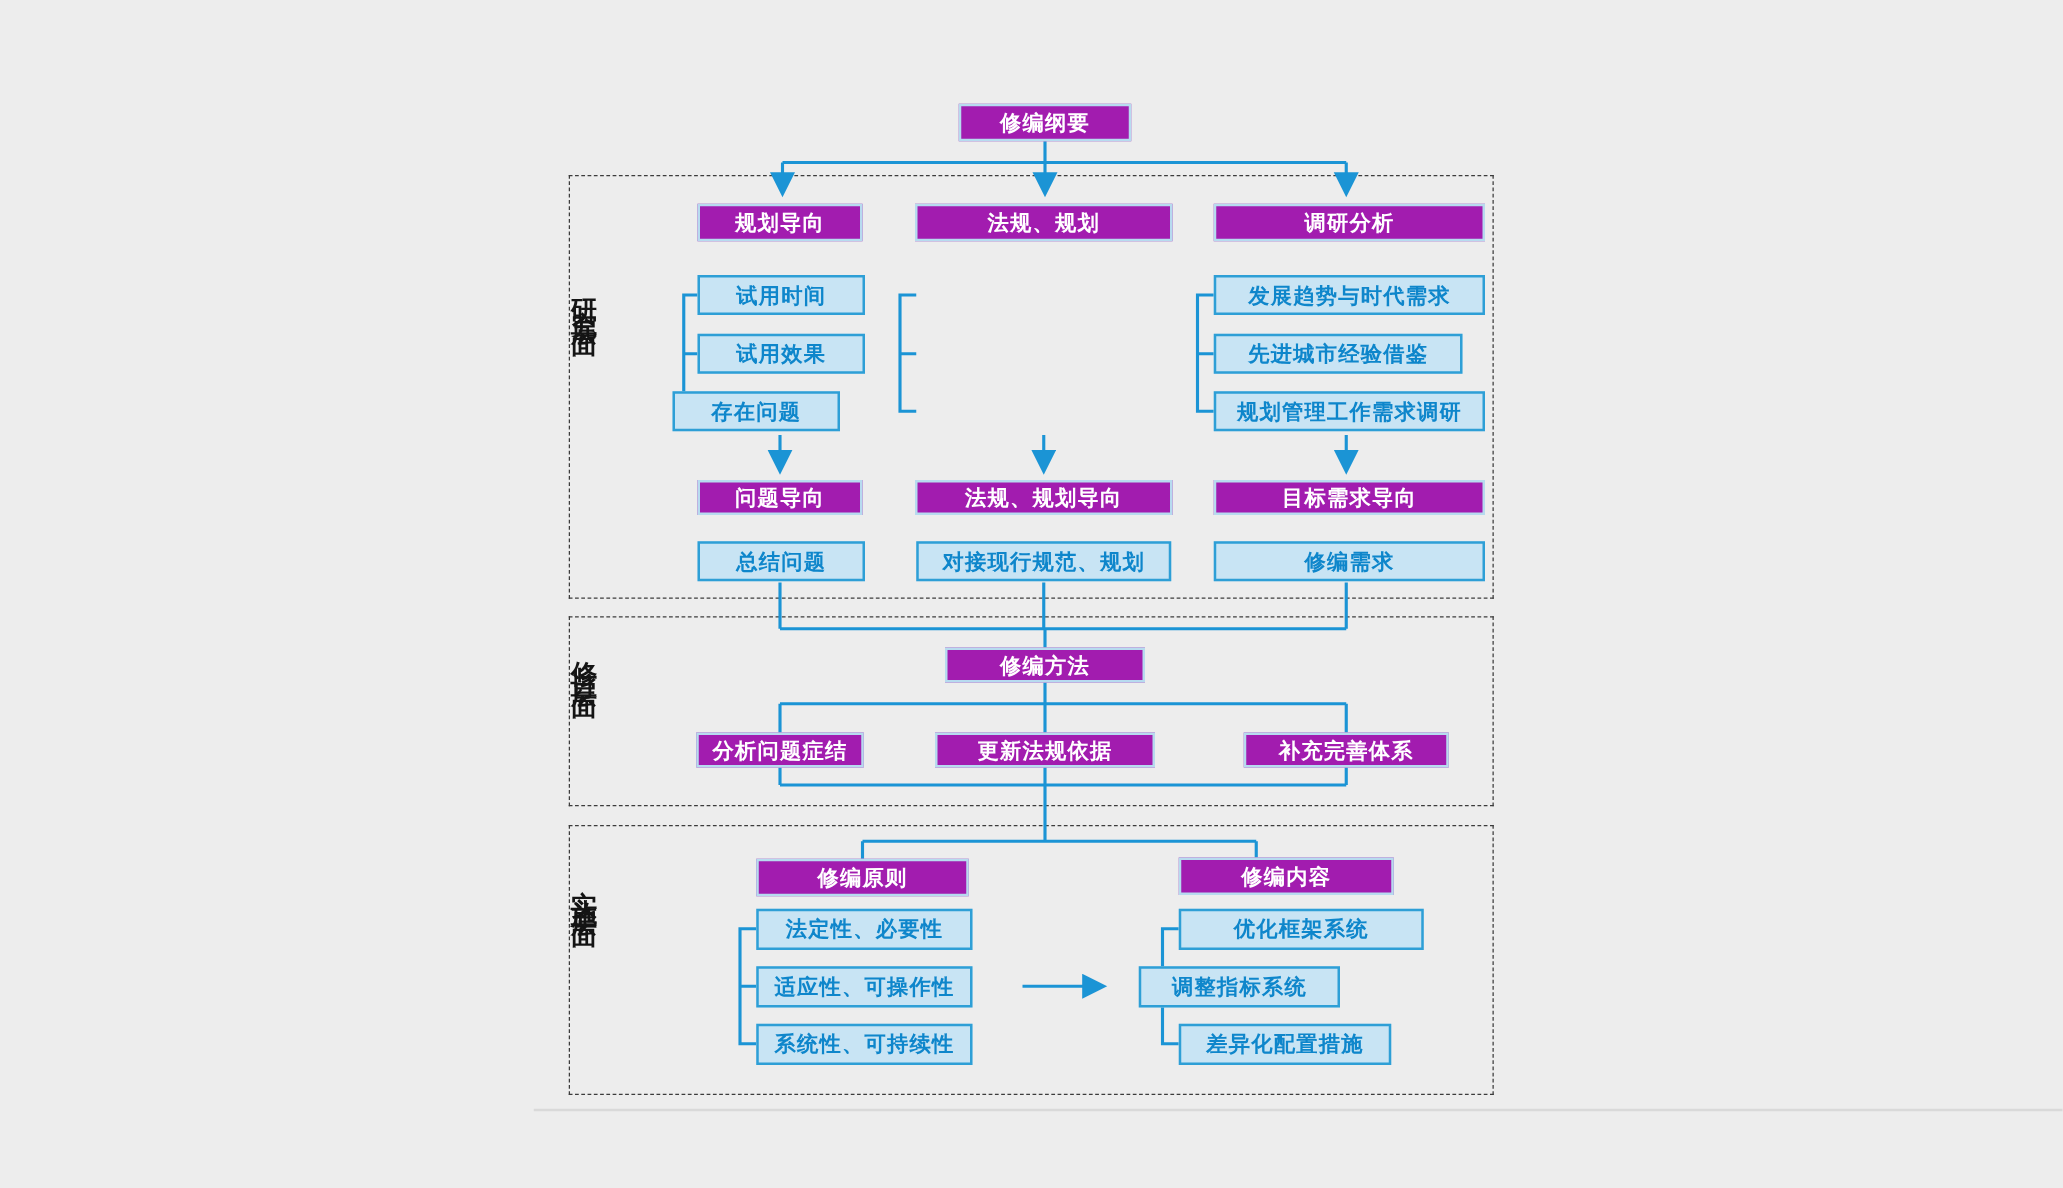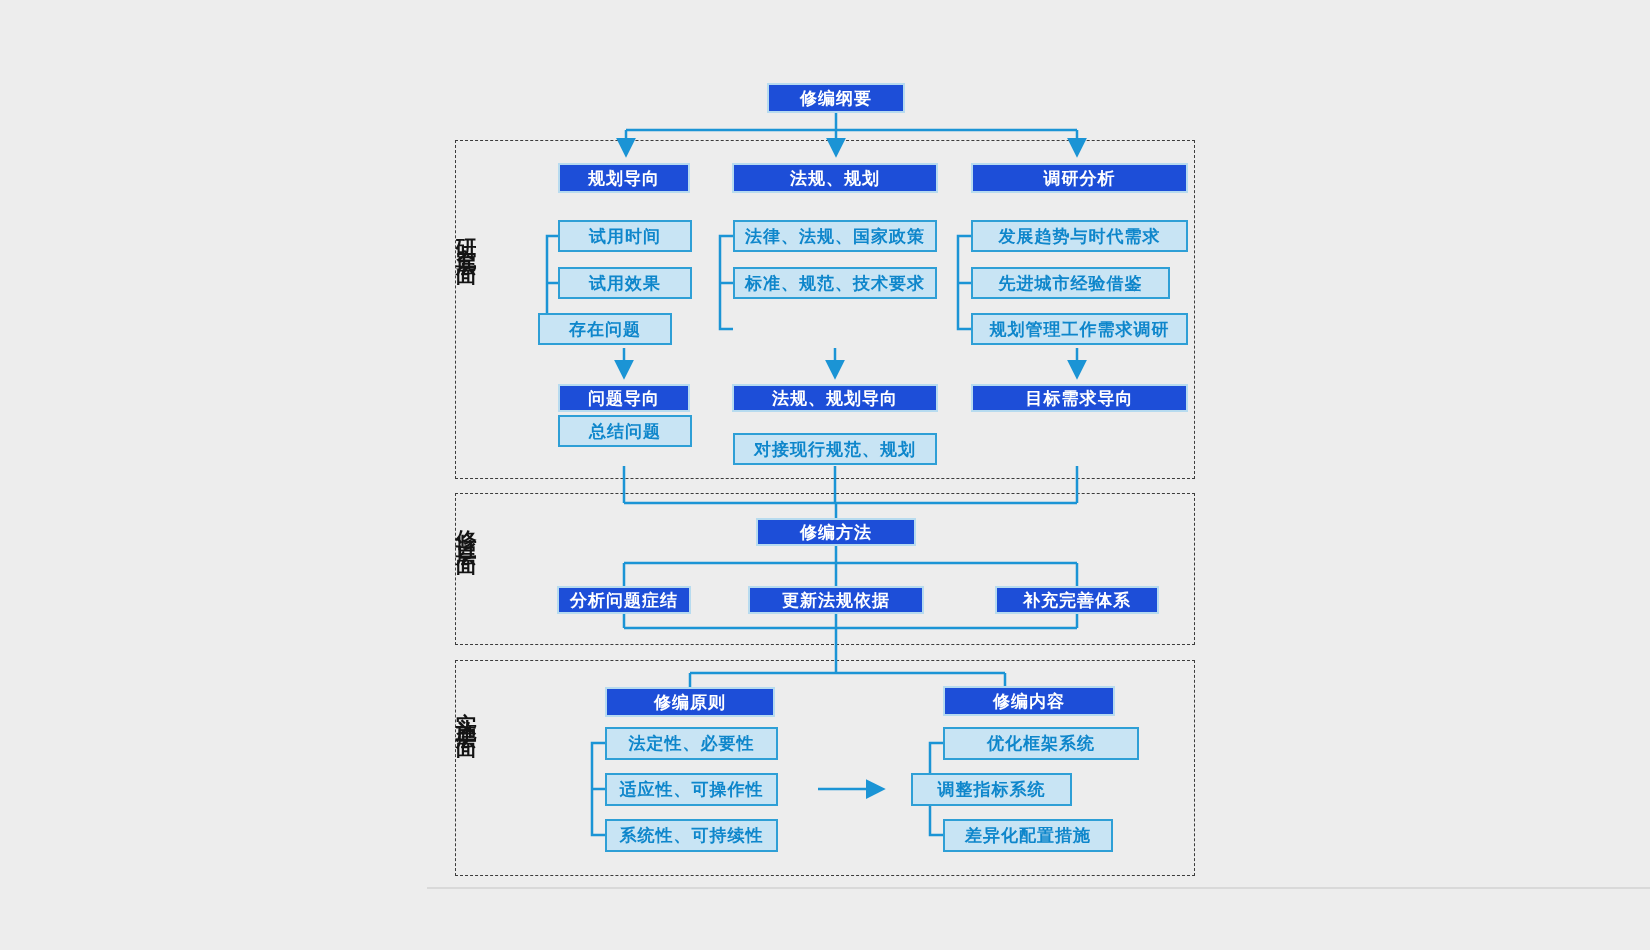--- a/index.html
+++ b/index.html
@@ -21,21 +21,21 @@
     position:absolute;
     display:flex;align-items:center;justify-content:center;
     font-weight:700;
     font-size:17px;
     letter-spacing:1px;
     box-sizing:border-box;
     z-index:2;
     white-space:nowrap;
   }
   .dark{
-    background:#1d4ed8;
+    background:#a21caf;
     color:#ffffff;
     border:2px solid #b7dbef;
   }
   .light{
     background:#c8e4f4;
     color:#0e86cb;
     border:2px solid #2e9fd6;
     text-align:right;
   }
   .vlabel{
@@ -103,33 +103,32 @@
   <div class="vlabel" style="left:452px;top:512px">修订层面</div>
   <div class="vlabel" style="left:452px;top:695px">实施层面</div>
 
   <div class="box dark" style="left:767px;top:83px;width:138px;height:30px">修编纲要</div>
 
   <div class="box dark" style="left:558px;top:163px;width:132px;height:30px">规划导向</div>
   <div class="box light" style="left:558px;top:220px;width:134px;height:32px">试用时间</div>
   <div class="box light" style="left:558px;top:267px;width:134px;height:32px">试用效果</div>
   <div class="box light" style="left:538px;top:313px;width:134px;height:32px">存在问题</div>
   <div class="box dark" style="left:558px;top:384px;width:132px;height:28px">问题导向</div>
-  <div class="box light" style="left:558px;top:415px;width:134px;height:32px">总结问题</div>
+  <div class="box light" style="left:558px;top:433px;width:134px;height:32px">总结问题</div>
 
   <div class="box dark" style="left:732px;top:163px;width:206px;height:30px">法规、规划</div>
-  <div class="box light" style="left:733px;top:220px;width:204px;height:32px">法律、法规、国家政策</div>
-  <div class="box light" style="left:733px;top:267px;width:204px;height:32px">标准、规范、技术要求</div>
   <div class="box dark" style="left:732px;top:384px;width:206px;height:28px">法规、规划导向</div>
   <div class="box light" style="left:733px;top:433px;width:204px;height:32px">对接现行规范、规划</div>
 
   <div class="box dark" style="left:971px;top:163px;width:217px;height:30px">调研分析</div>
   <div class="box light" style="left:971px;top:220px;width:217px;height:32px">发展趋势与时代需求</div>
   <div class="box light" style="left:971px;top:267px;width:199px;height:32px">先进城市经验借鉴</div>
   <div class="box light" style="left:971px;top:313px;width:217px;height:32px">规划管理工作需求调研</div>
   <div class="box dark" style="left:971px;top:384px;width:217px;height:28px">目标需求导向</div>
+  <div class="box light" style="left:971px;top:433px;width:217px;height:32px">修编需求</div>
 
   <div class="box dark" style="left:756px;top:518px;width:160px;height:28px">修编方法</div>
   <div class="box dark" style="left:557px;top:586px;width:134px;height:28px">分析问题症结</div>
   <div class="box dark" style="left:748px;top:586px;width:176px;height:28px">更新法规依据</div>
   <div class="box dark" style="left:995px;top:586px;width:164px;height:28px">补充完善体系</div>
 
   <div class="box dark" style="left:605px;top:687px;width:170px;height:30px">修编原则</div>
   <div class="box light" style="left:605px;top:727px;width:173px;height:33px">法定性、必要性</div>
   <div class="box light" style="left:605px;top:773px;width:173px;height:33px">适应性、可操作性</div>
   <div class="box light" style="left:605px;top:819px;width:173px;height:33px">系统性、可持续性</div>

